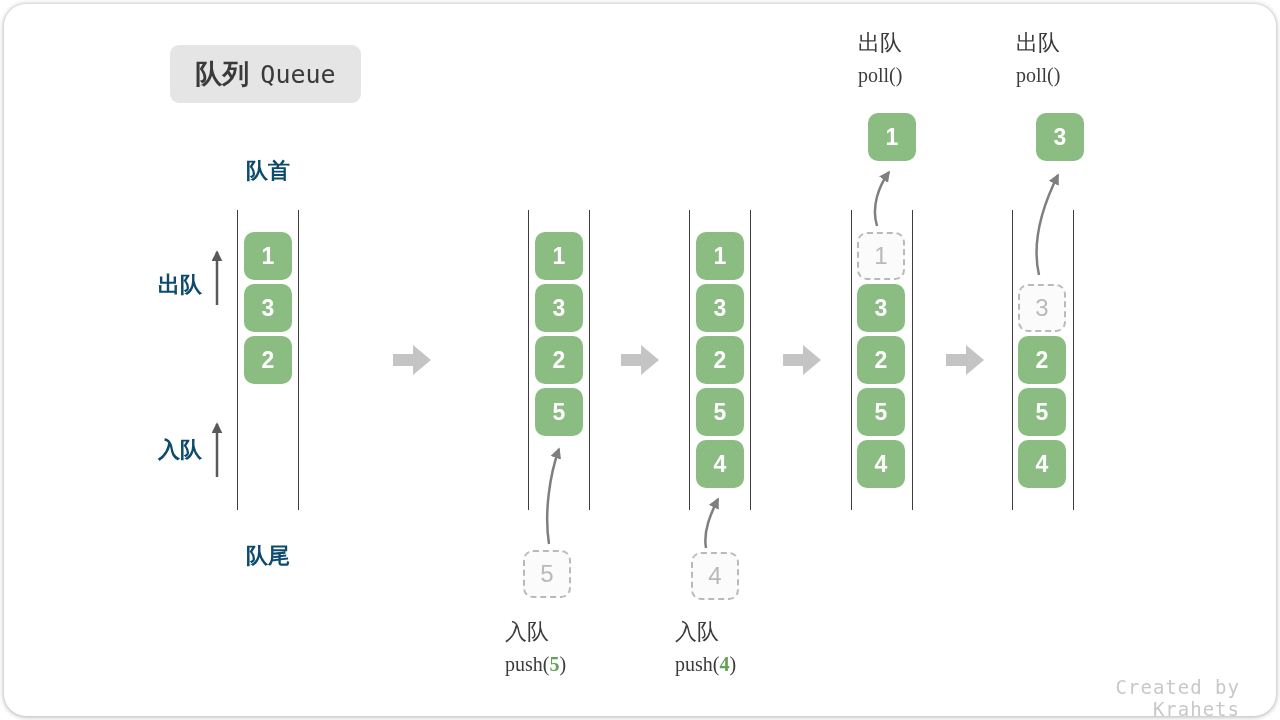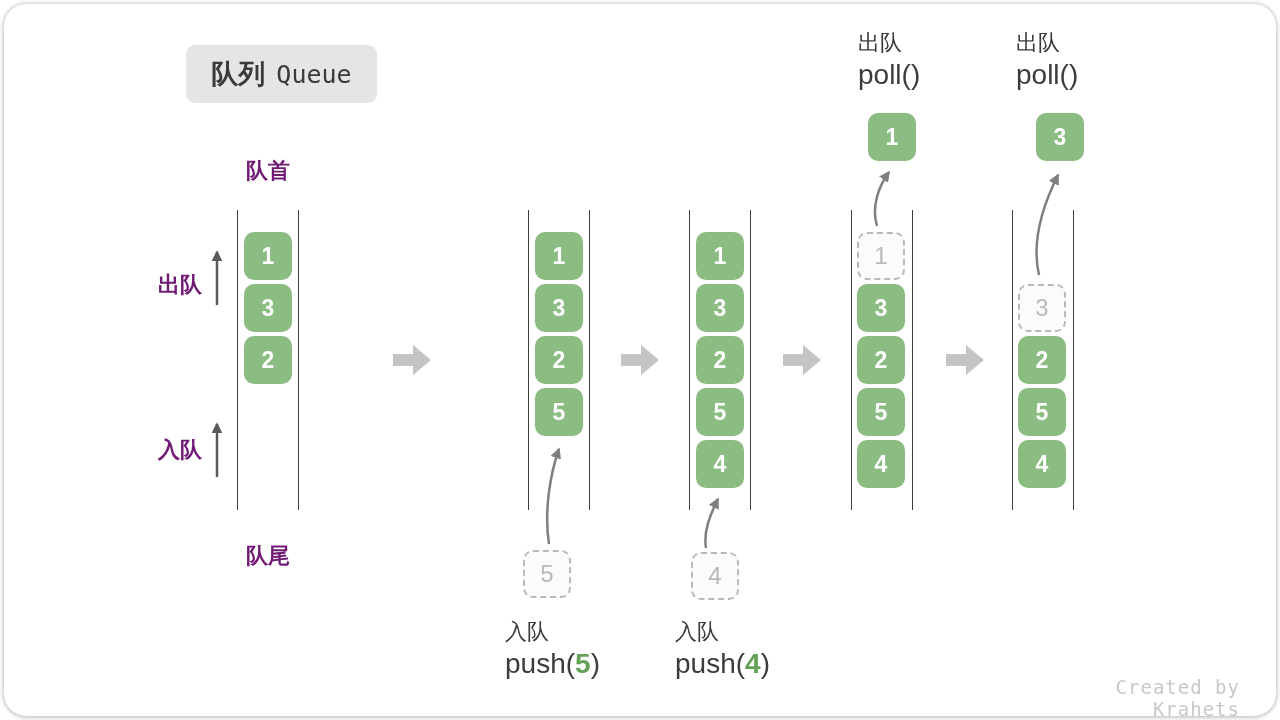--- a/index.html
+++ b/index.html
@@ -3,40 +3,40 @@
 <meta charset="utf-8">
 <style>
   html,body{margin:0;padding:0;background:#ffffff;}
   body{width:1280px;height:720px;font-family:"Liberation Sans","DejaVu Sans",sans-serif;}
   .stage{position:relative;width:1280px;height:720px;overflow:hidden;}
   .card{position:absolute;left:4px;top:4px;right:4px;bottom:4px;background:#ffffff;
         border-radius:22px;box-shadow:0 0 5px rgba(0,0,0,0.28),0 2px 5px rgba(0,0,0,0.10);}
   .overlay{position:absolute;left:0;top:0;width:1280px;height:720px;pointer-events:none;}
 
   .badge{position:absolute;left:170px;top:45px;width:191px;height:58px;background:#e5e5e5;
-         border-radius:9px;display:flex;align-items:center;justify-content:center;gap:11px;margin-left:16px;}
+         border-radius:9px;display:flex;align-items:center;justify-content:center;gap:11px;}
   .badge-zh{font-size:27px;font-weight:bold;color:#3a3a3a;}
   .badge-en{font-family:"DejaVu Sans Mono","Liberation Mono",monospace;font-size:25px;color:#3a3a3a;}
 
-  .lbl{position:absolute;color:#701a75;font-size:22px;font-weight:bold;white-space:nowrap;}
+  .lbl{position:absolute;color:#0c4a6e;font-size:22px;font-weight:bold;white-space:nowrap;}
   .lbl.center{width:100px;text-align:center;}
   .lbl.right{width:90px;text-align:right;}
 
   .queue{position:absolute;top:210px;height:300px;box-sizing:border-box;
          border-left:1.5px solid #3d3d3d;border-right:1.5px solid #3d3d3d;}
 
   .cell{position:absolute;width:48px;height:48px;border-radius:10px;background:#8BBD83;
         color:#ffffff;font-weight:bold;font-size:23px;display:flex;align-items:center;
         justify-content:center;box-sizing:border-box;}
   .cell.ghost{background:#fbfbfb;border:2px dashed #b9b9b9;color:#b9b9b9;font-weight:normal;font-size:24px;}
 
   .ann{position:absolute;white-space:nowrap;}
   .ann .zh{display:block;color:#3b3b3b;font-size:22px;font-weight:normal;line-height:30px;}
-  .ann .code{display:block;font-family:Liberation Sans, sans-serif;
-             font-size:28px;color:#3c3c3c;line-height:34px;}
+  .ann .code{display:block;font-family:Liberation Serif, serif;
+             font-size:20px;color:#3c3c3c;line-height:34px;}
   .ann .arg{color:#64A055;font-weight:bold;}
 
   .watermark{position:absolute;left:1020px;top:676px;width:220px;text-align:right;
              font-family:"DejaVu Sans Mono","Liberation Mono",monospace;font-size:19px;
              color:#c8c8c8;letter-spacing:1px;}
 </style>
 </head>
 <body>
 
 <div class="stage">

